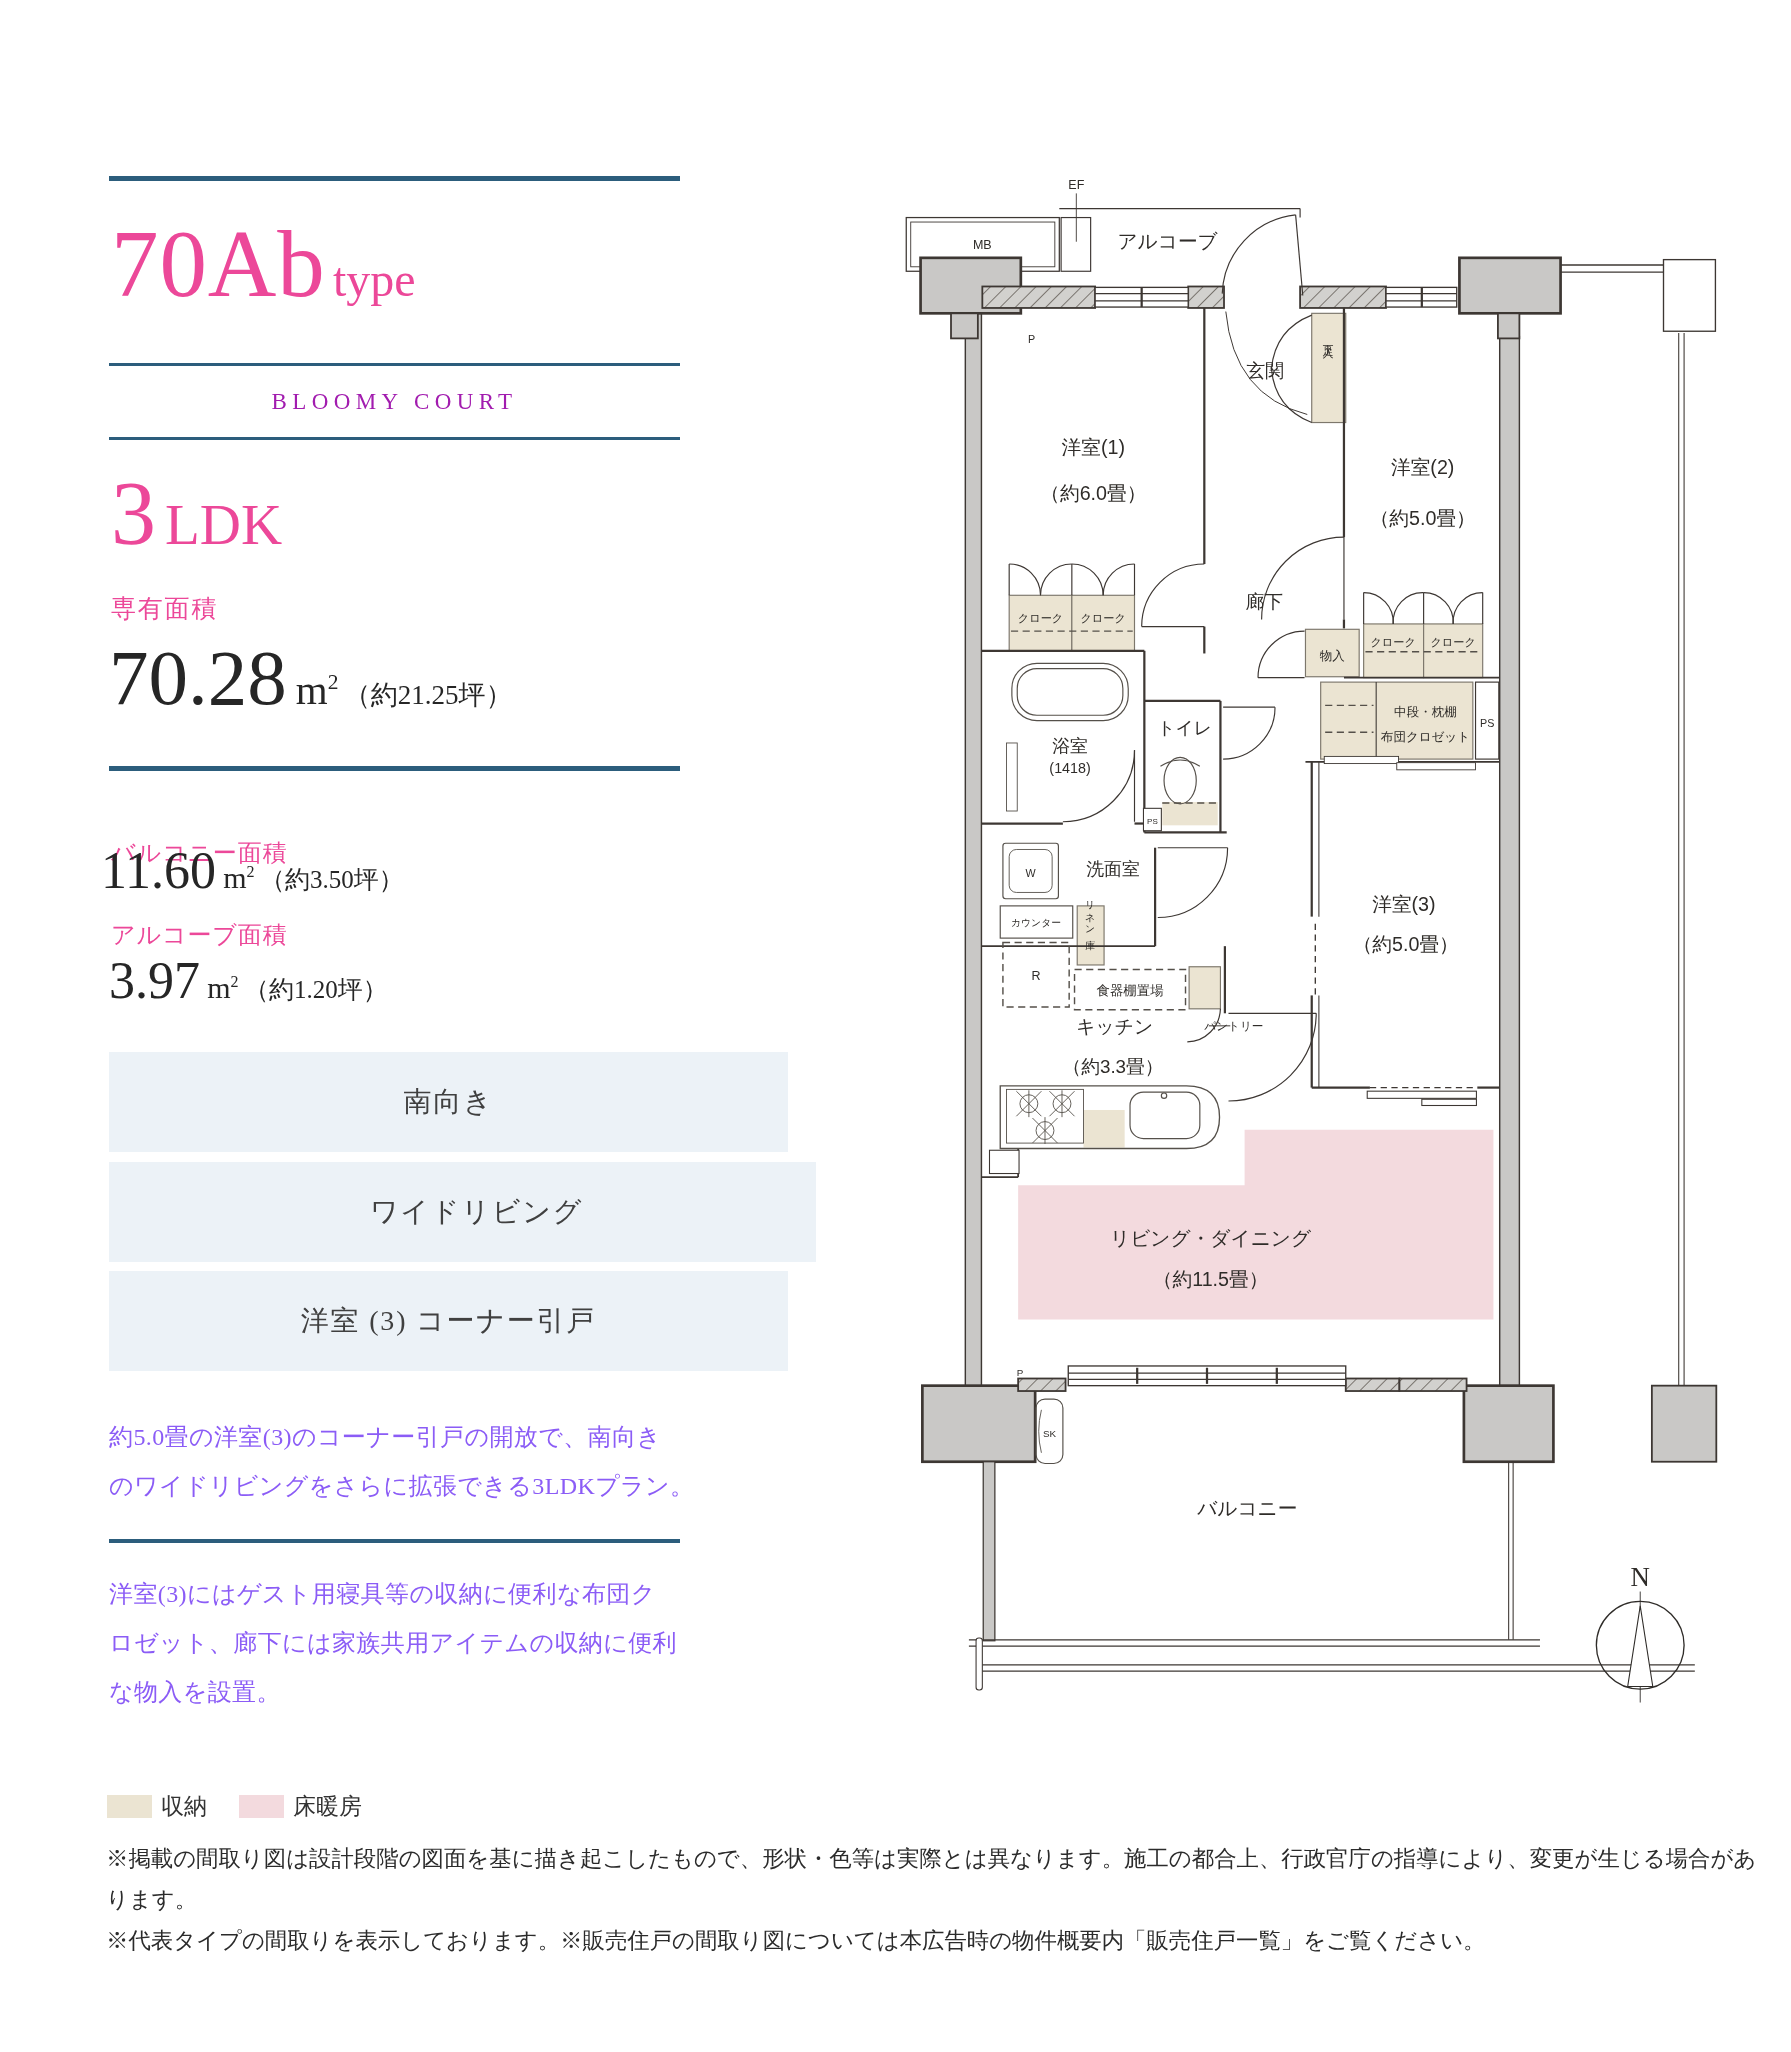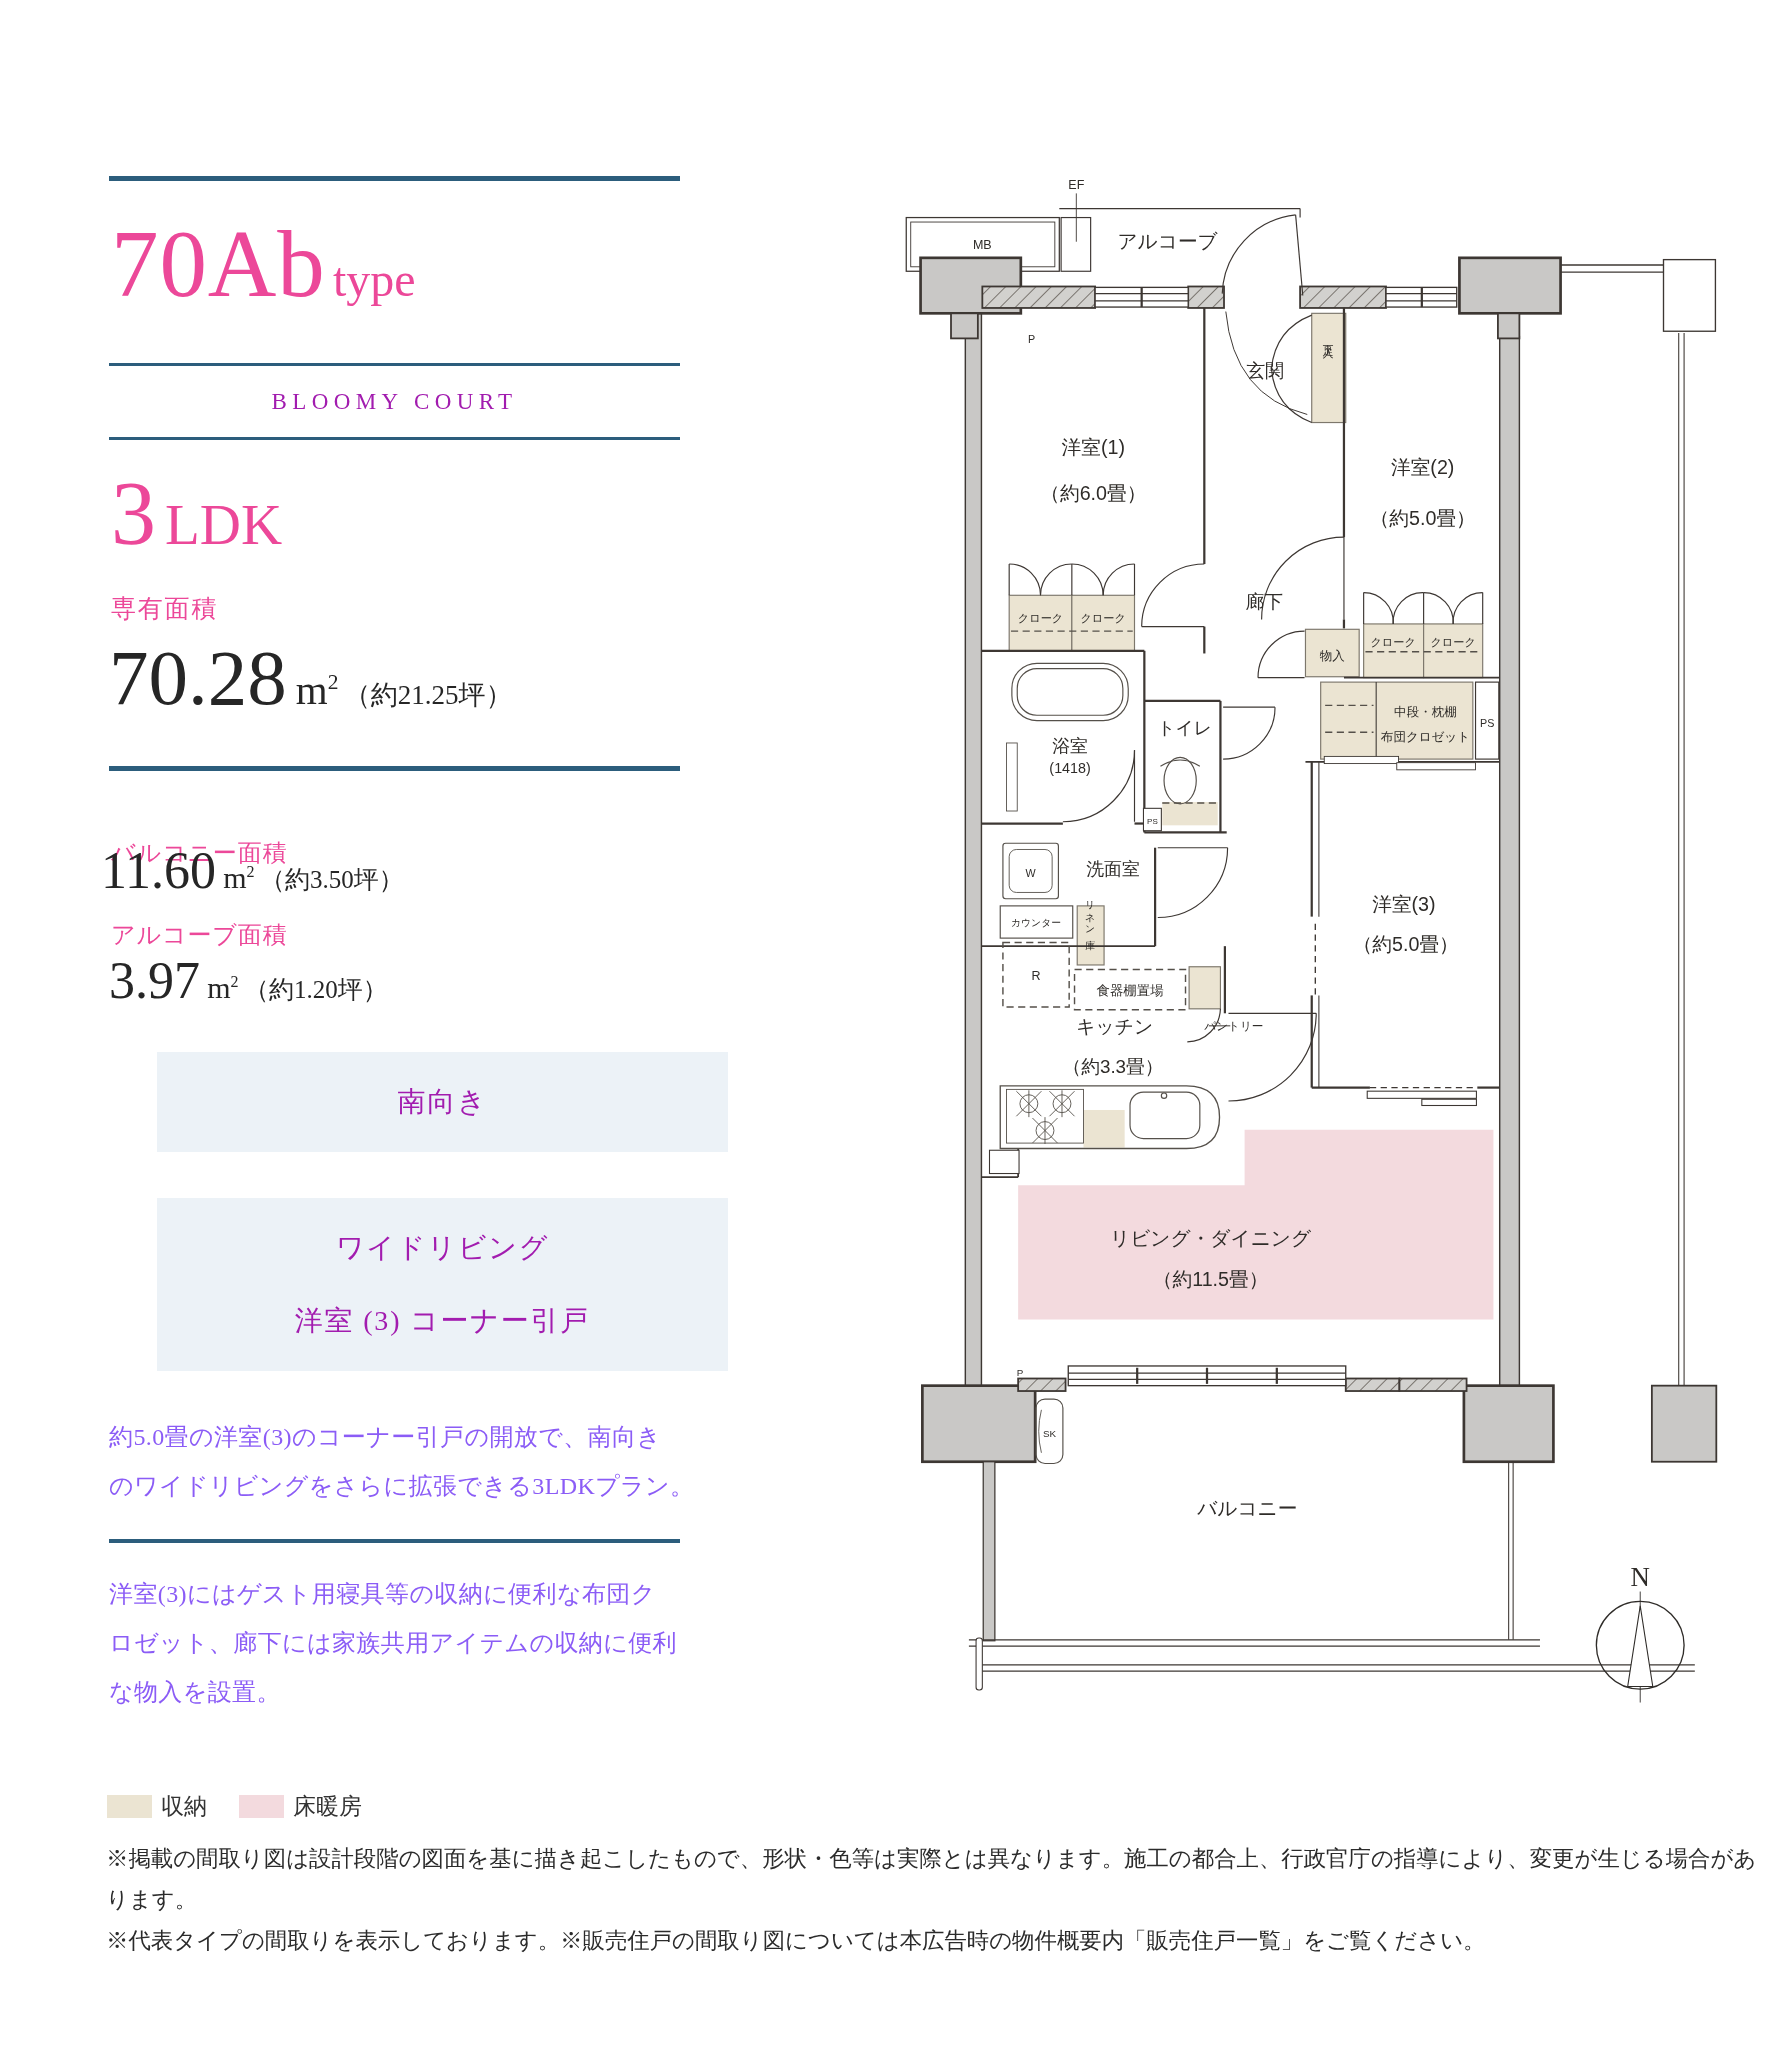--- a/index.html
+++ b/index.html
@@ -21,23 +21,23 @@
   .sec-label{font-size:25px;letter-spacing:1.8px;}
   .area-line{line-height:1;white-space:nowrap;color:#262626;}
   .area-line .num{font-size:79px;}
   .area-line .unit{font-size:41px;margin-left:9px;}
   .area-line .unit sup{font-size:21.5px;vertical-align:super;}
   .area-line .tsubo{font-size:27px;margin-left:5.4px;}
   .sub-line .num{font-size:52px;}
   .sub-line .unit{font-size:30px;margin-left:7.2px;}
   .sub-line .unit sup{font-size:16px;}
   .sub-line .tsubo{font-size:25px;margin-left:5.4px;}
-  .feature{left:109px;width:571px;height:100px;background:#ecf2f7;
+  .feature{left:109px;width:679px;height:100px;background:#ecf2f7;
            display:flex;align-items:center;justify-content:center;
-           font-size:28px;color:#a21caf;letter-spacing:1.8px;margin-left:48px;}
+           font-size:28px;color:#404040;letter-spacing:1.8px;}
   .para{left:109px;width:591px;font-size:24px;line-height:49px;color:#8b5cf6;
         white-space:pre-line;letter-spacing:0.4px;}
   .legend{left:107px;top:1791px;display:flex;align-items:center;font-size:23px;color:#333;}
   .legend .sw{width:45px;height:23px;margin-right:9px;}
   .legend .item{display:flex;align-items:center;margin-right:32px;}
   .notes{left:106px;top:1838px;width:1666px;font-size:22.4px;line-height:41px;color:#2b2b2b;}
   
   text{font-family:"Liberation Sans",sans-serif;fill:#2f2c29;text-anchor:middle;}
   .vtext{writing-mode:vertical-rl;text-orientation:upright;letter-spacing:2px;}
   .nfont{font-family:"Liberation Serif","DejaVu Serif",serif;}
@@ -73,21 +73,21 @@
 <div class="abs serif area-line sub-line" style="left:101px;top:845px;">
   <span class="num">11.60</span><span class="unit"><span>m</span><sup>2</sup></span><span class="tsubo">（約3.50坪）</span>
 </div>
 
 <div class="abs serif blue" style="left:111px;top:919px;font-size:24px;letter-spacing:0.9px;">アルコーブ面積</div>
 <div class="abs serif area-line sub-line" style="left:109px;top:955px;">
   <span class="num">3.97</span><span class="unit"><span>m</span><sup>2</sup></span><span class="tsubo">（約1.20坪）</span>
 </div>
 
 <div class="abs serif feature" style="top:1052px;">南向き</div>
-<div class="abs serif feature" style="top:1198px;">ワイドリビング</div>
+<div class="abs serif feature" style="top:1162px;padding-left:28px;">ワイドリビング</div>
 <div class="abs serif feature" style="top:1271px;">洋室 (3) コーナー引戸</div>
 
 <div class="abs serif para" style="top:1413px;">約5.0畳の洋室(3)のコーナー引戸の開放で、南向き
 のワイドリビングをさらに拡張できる3LDKプラン。</div>
 
 <div class="rule" style="top:1539px;height:3.6px;"></div>
 
 <div class="abs serif para" style="top:1570px;">洋室(3)にはゲスト用寝具等の収納に便利な布団ク
 ロゼット、廊下には家族共用アイテムの収納に便利
 な物入を設置。</div>

